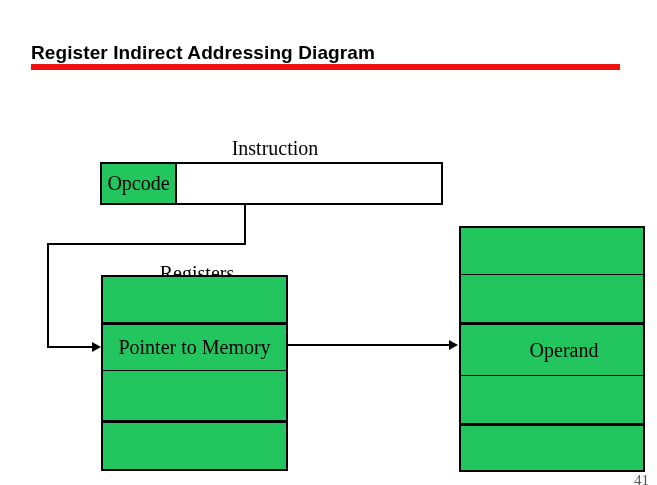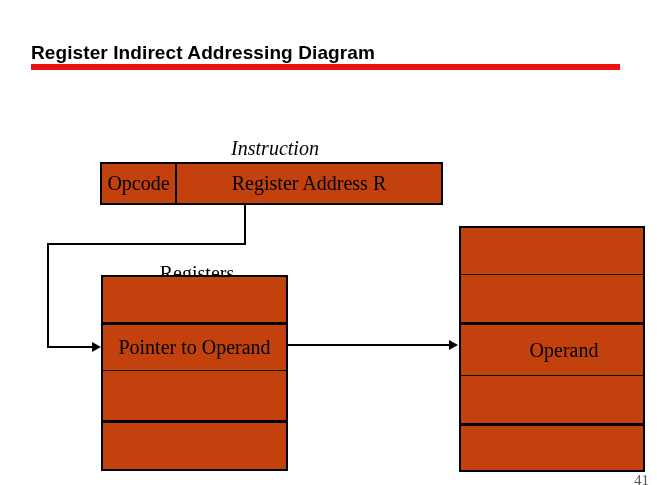--- a/index.html
+++ b/index.html
@@ -50,21 +50,21 @@
   
   .box {
     position: absolute;
     box-sizing: border-box;
     border: 2px solid #000000;
     background: #ffffff;
   }
   .cell {
     position: absolute;
     box-sizing: border-box;
-    background: #c2410c;
+    background: #22c55e;
     font-family: "Liberation Serif", serif;
     font-size: 20px;
     color: #000000;
     display: flex;
     align-items: center;
     justify-content: center;
     white-space: nowrap;
   }
   .cell.thin-top  { border-top: 1px solid #000000; }
   .cell.thick-top { border-top: 3px solid #000000; }
@@ -104,45 +104,44 @@
   }
 </style>
 </head>
 <body>
 
 <div id="slide">
 
   <div id="slide-title">Register Indirect Addressing Diagram</div>
   <div id="title-rule"></div>
 
-  <div class="caption" style="left:205px; top:137px; width:140px;font-style:italic;">Instruction</div>
+  <div class="caption" style="left:205px; top:137px; width:140px;">Instruction</div>
 
   <div class="box" style="left:100px; top:162px; width:343px; height:43px;"></div>
 
   <div class="cell" style="left:102px; top:164px; width:73px; height:39px;">Opcode</div>
 
   <div id="instr-divider"></div>
 
-  <div class="cell" style="left:177px; top:164px; width:264px; height:39px;">Register Address R</div>
 
   <div class="line-v" style="left:244px; top:204px; width:2px; height:41px;"></div>
 
   <div class="line-h" style="left:47px; top:243px; width:199px; height:2px;"></div>
 
   <div class="line-v" style="left:47px; top:243px; width:2px; height:105px;"></div>
 
   <div class="line-h" style="left:47px; top:346px; width:46px; height:2px;"></div>
   <div class="arrow-right" style="left:92px; top:342px;"></div>
 
   <div class="caption" style="left:137px; top:262px; width:120px;">Registers</div>
 
   <div class="box" style="left:101px; top:275px; width:187px; height:196px;"></div>
 
   <div class="cell" style="left:103px; top:277px; width:183px; height:45px;"></div>
-  <div class="cell thick-top" style="left:103px; top:322px; width:183px; height:48px;">Pointer to Operand</div>
+  <div class="cell thick-top" style="left:103px; top:322px; width:183px; height:48px;">Pointer to Memory</div>
   <div class="cell thin-top" style="left:103px; top:370px; width:183px; height:50px;"></div>
   <div class="cell thick-top" style="left:103px; top:420px; width:183px; height:49px;"></div>
 
   <div class="line-h" style="left:288px; top:344px; width:162px; height:2px;"></div>
   <div class="arrow-right" style="left:449px; top:340px;"></div>
 
 
   <div class="box" style="left:459px; top:226px; width:186px; height:246px;"></div>
 
   <div class="cell" style="left:461px; top:228px; width:182px; height:46px;"></div>

